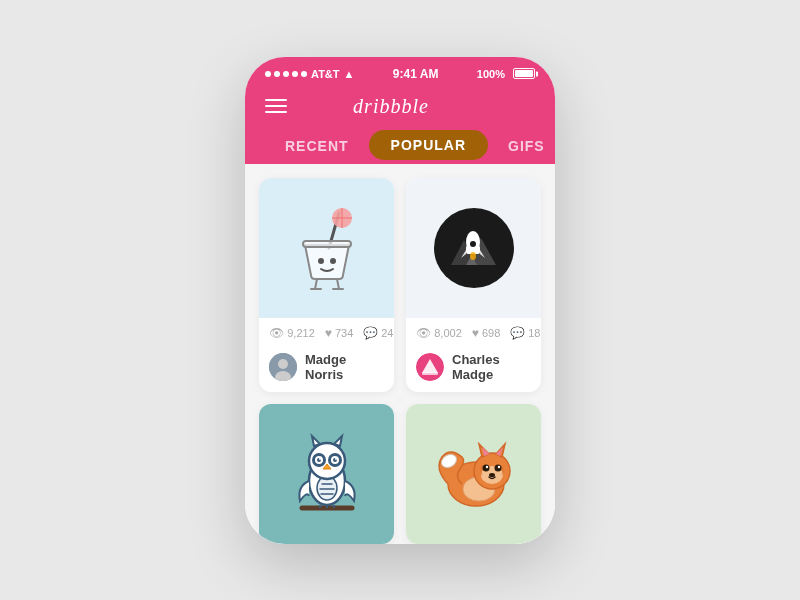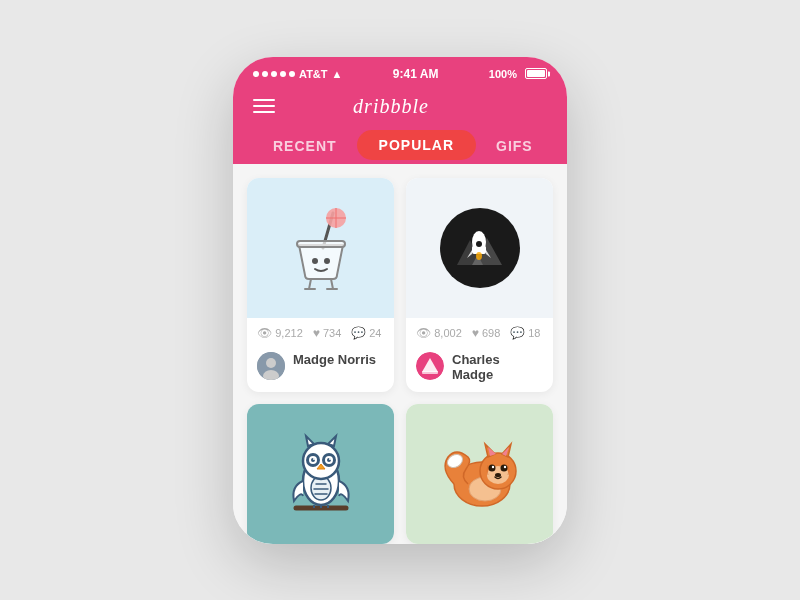--- a/index.html
+++ b/index.html
@@ -5,21 +5,21 @@
     * { box-sizing: border-box; margin: 0; padding: 0; }
     body {
       background: #e8e8e8;
       display: flex;
       justify-content: center;
       align-items: center;
       min-height: 100vh;
       font-family: -apple-system, 'Helvetica Neue', Arial, sans-serif;
     }
     .phone {
-      width: 334px;
+      width: 310px;
       background: #f5f5f5;
       border-radius: 40px;
       box-shadow: 0 20px 60px rgba(0,0,0,0.2);
       overflow: hidden;
       position: relative;
     }
     
     .status-bar {
       background: #e8417e;
       padding: 10px 20px 6px;
@@ -110,21 +110,21 @@
     .tab {
       padding: 10px 20px;
       color: rgba(255,255,255,0.75);
       font-size: 14px;
       font-weight: 700;
       letter-spacing: 1px;
       cursor: pointer;
       text-transform: uppercase;
     }
     .tab.active {
-      background: #ef4444;
+      background: #a16207;
       border-radius: 20px;
       color: white;
       margin-bottom: 2px;
       padding: 7px 22px;
     }
 
     
     .content {
       background: #f5f5f5;
       padding: 14px 14px 0;
@@ -168,20 +168,21 @@
     .meta-item {
       display: flex;
       align-items: center;
       gap: 3px;
     }
     .meta-icon { font-size: 12px; }
 
     .card-author {
       padding: 4px 10px 10px;
       display: flex;
+      align-items: center;
       gap: 8px;
     }
     .author-avatar {
       width: 28px;
       height: 28px;
       border-radius: 50%;
       overflow: hidden;
       flex-shrink: 0;
     }
     .avatar-img {

